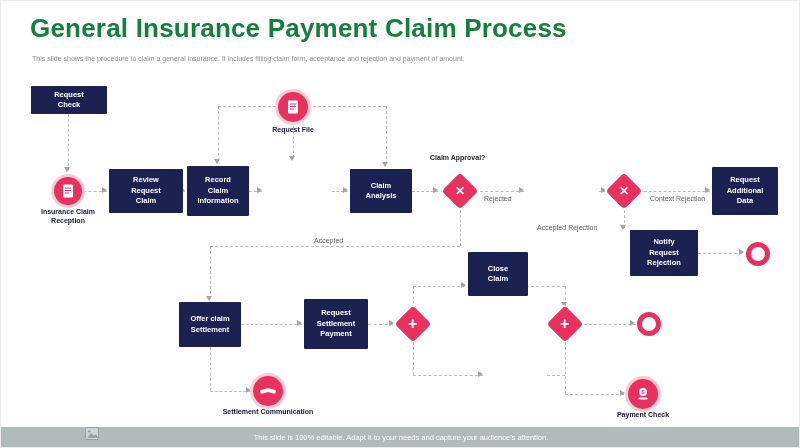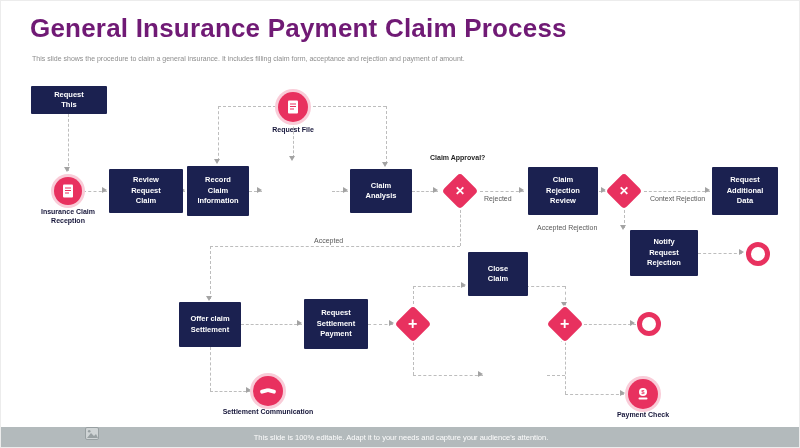--- a/index.html
+++ b/index.html
@@ -1,18 +1,18 @@
 <!DOCTYPE html>
 <html><head>
 <meta charset="utf-8">
 <style>
   html,body{margin:0;padding:0}
   body{width:800px;height:448px;font-family:"Liberation Sans",sans-serif;background:#fff}
   #slide{position:relative;width:800px;height:448px;background:#fff;border:1px solid #ececec;box-sizing:border-box;overflow:hidden}
-  .title{position:absolute;left:29px;top:12px;font-size:26px;font-weight:800;color:#701a75;letter-spacing:.2px;white-space:nowrap}
+  .title{position:absolute;left:29px;top:12px;font-size:26px;font-weight:800;color:#15803d;letter-spacing:.2px;white-space:nowrap}
   .subtitle{position:absolute;left:31px;top:54px;font-size:7px;color:#8d8d8d;white-space:nowrap}
   .box{position:absolute;background:#1b2150;color:#fff;display:flex;align-items:center;justify-content:center;text-align:center;font-weight:bold;font-size:7.5px;line-height:1.4;box-sizing:border-box;padding:2px;border-radius:1px}
   .box span{display:inline-block}
   .circle{position:absolute;background:#e8315f;border-radius:50%;display:flex;align-items:center;justify-content:center;box-shadow:0 0 0 3px #f9ccd8}
   .ring{position:absolute;box-sizing:border-box;border:5px solid #e8315f;background:#fff;border-radius:50%}
   .diamond{position:absolute;width:26px;height:26px;background:#e8315f;transform:rotate(45deg);border-radius:4px;display:flex;align-items:center;justify-content:center;box-shadow:0 0 0 2px #fff}
   .diamond span{transform:rotate(-45deg);color:#fff;font-weight:bold;font-size:12px;line-height:1}
   .diamond span.plus{font-size:16px}
   .hline{position:absolute;border-top:1px dashed #bdbdbd}
   .vline{position:absolute;border-left:1px dashed #bdbdbd}
@@ -103,33 +103,30 @@
     <div class="arr u" style="left:560px;top:336px"></div>
     <div class="hline" style="left:564px;top:393px;width:59px"></div>
     <div class="arr r" style="left:619px;top:389px"></div>
 
     <div class="vline" style="left:209px;top:346px;height:44px"></div>
     <div class="hline" style="left:209px;top:390px;width:41px"></div>
     <div class="arr r" style="left:245px;top:386px"></div>
   </div>
 
   <div class="box" style="left:30px;top:85px;width:76px;height:28px">
-      <span style="max-width:44px">Request This</span>
+      <span style="max-width:44px">Request Check</span>
     </div>
   <div class="box" style="left:108px;top:168px;width:74px;height:44px">
       <span style="max-width:42px">Review Request Claim</span>
     </div>
   <div class="box" style="left:186px;top:165px;width:62px;height:50px">
       <span style="max-width:48px">Record Claim Information</span>
     </div>
   <div class="box" style="left:349px;top:168px;width:62px;height:44px">
       <span style="max-width:40px">Claim Analysis</span>
-    </div>
-  <div class="box" style="left:527px;top:166px;width:70px;height:48px">
-      <span style="max-width:44px">Claim Rejection Review</span>
     </div>
   <div class="box" style="left:711px;top:166px;width:66px;height:48px">
       <span style="max-width:46px">Request Additional Data</span>
     </div>
   <div class="box" style="left:178px;top:301px;width:62px;height:45px">
       <span style="max-width:50px">Offer claim Settlement</span>
     </div>
   <div class="box" style="left:629px;top:229px;width:68px;height:46px">
       <span style="max-width:42px">Notify Request Rejection</span>
     </div>

